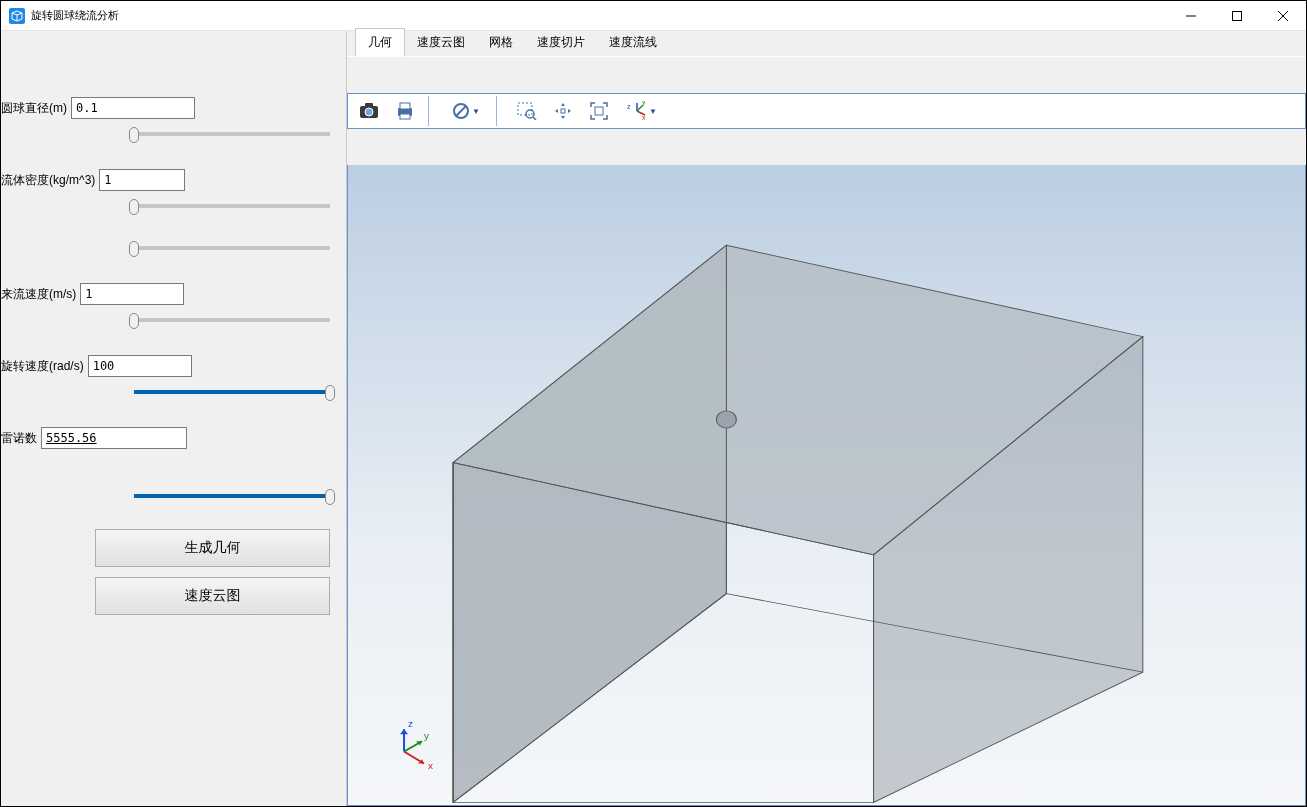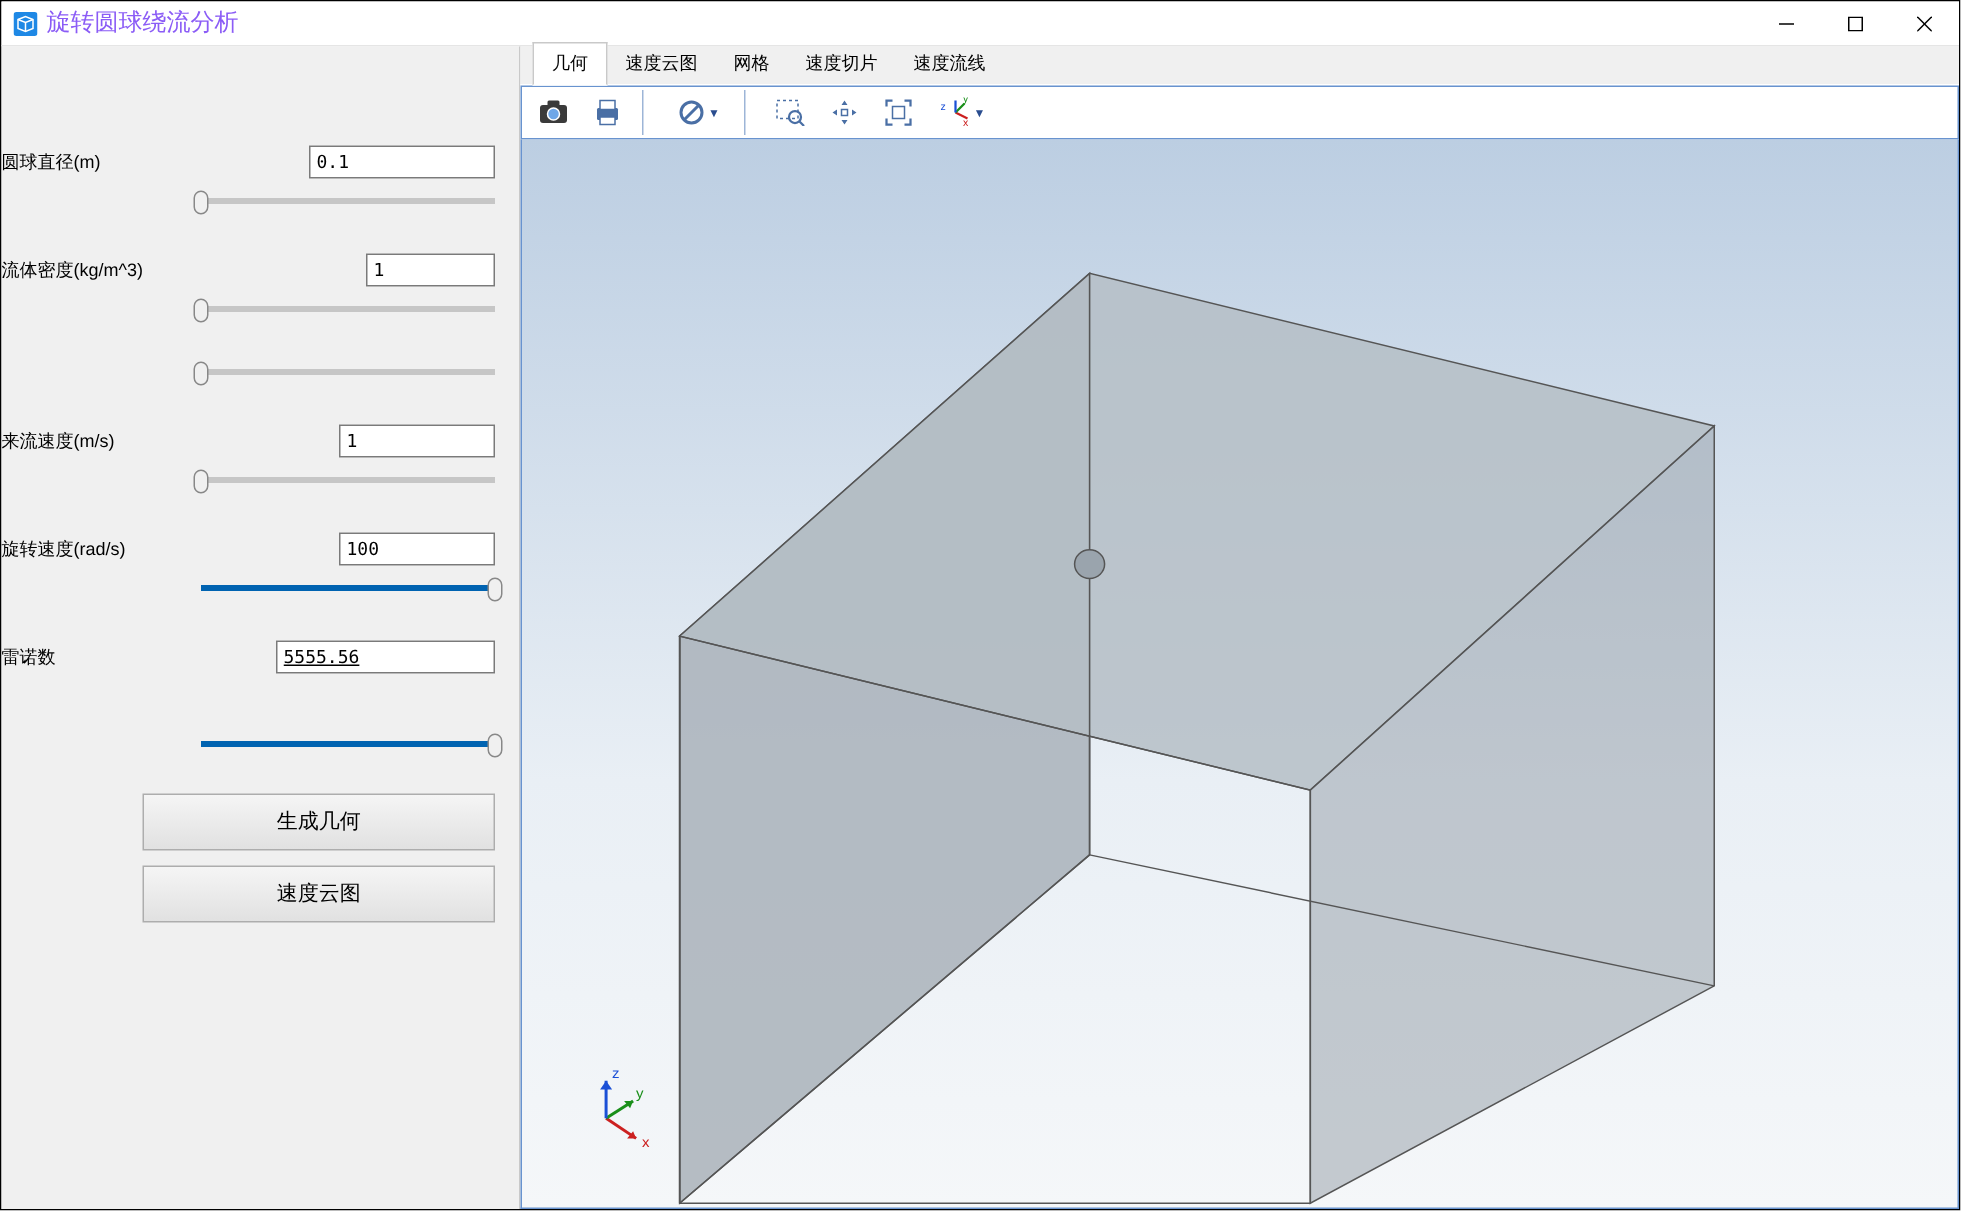--- a/index.html
+++ b/index.html
@@ -2,30 +2,30 @@
 <html><head>
 <meta charset="utf-8">
 <style>
   * { box-sizing: border-box; }
   html, body { margin: 0; padding: 0; height: 100%; font-family: "Microsoft YaHei", "Segoe UI", Arial, sans-serif; font-size: 12px; }
   body { background: #fff; }
   .app-frame { width: 1307px; height: 807px; border: 1px solid #000; position: relative; background:#fff; }
   
   .titlebar { height: 30px; background:#fff; border-bottom:1px solid #e5e5e5; display:flex; align-items:center; }
   .titlebar .appicon { width:16px; height:16px; margin:0 6px 0 8px; display:inline-block; }
-  .titlebar .title { flex: 0 0 auto; font-size:16px; color:#8b5cf6; }
+  .titlebar .title { flex: 0 0 auto; font-size:11px; color:#000000; }
   .titlebar .spacer { flex:1; }
   .winbtn { width:46px; height:30px; display:flex; align-items:center; justify-content:center; }
   
   .main { display:flex; height:calc(100% - 30px); }
   .sidebar { width:346px; background:#f0f0f0; border-right:1px solid #c9c9c9; padding: 0 16px 0 0; }
-  .content { flex:1; display:flex; flex-direction:column; background:#f0f0f0; }
+  .content { flex:1; display:flex; flex-direction:column; background:#f0f0f0;gap:36px; }
   
   .params { padding-top: 64px; }
-  .param-row { display:flex; align-items:center; justify-content:space-between; height:26px; margin-bottom:4px; }
+  .param-row { display:flex; align-items:center; justify-content:flex-start; height:26px; margin-bottom:4px; }
   .param-row label { text-align:right; font-size:12px; color:#000; margin-right:4px; white-space:nowrap; }
   .param-row input[type=text] {
     height:22px; border:1px solid #7a7a7a; background:#fff;
     font-family: Consolas, monospace; font-size:12px; padding:2px 4px;
   }
   .w124 { width:124px; }
   .w86  { width:86px; }
   .w108 { width:108px; }
   .w104 { width:104px; }
   .w146 { width:146px;text-decoration:underline; }

